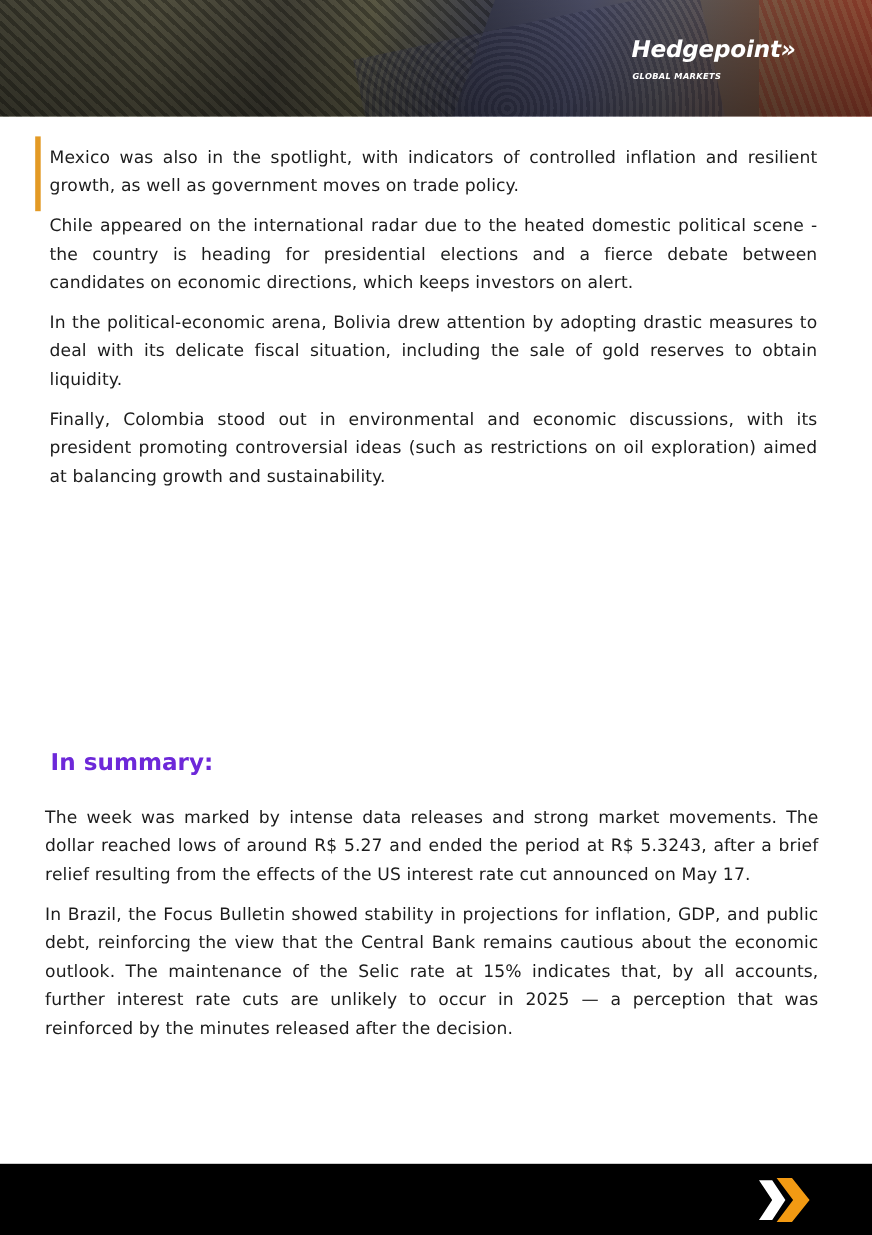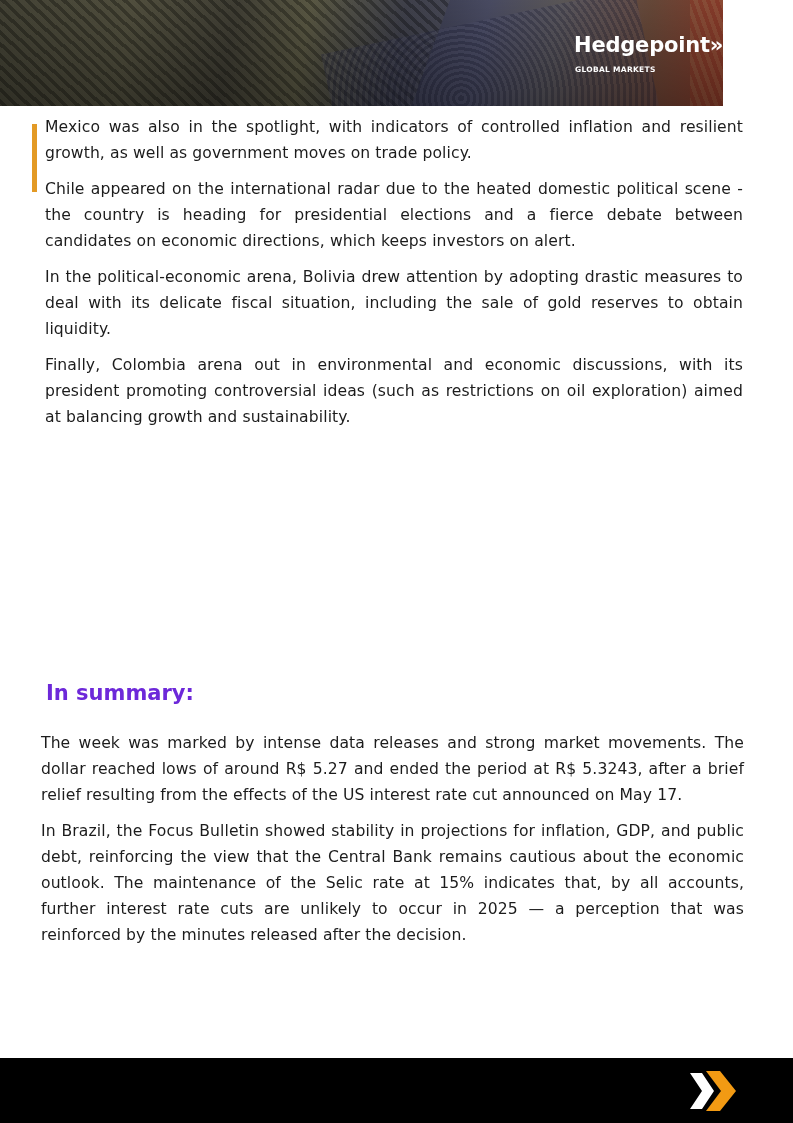--- a/index.html
+++ b/index.html
@@ -3,23 +3,24 @@
   <meta charset="utf-8">
   <style>
     html, body { margin: 0; padding: 0; }
     body {
       width: 793px; height: 1123px; position: relative; overflow: hidden;
       background: #ffffff;
       font-family: "DejaVu Sans", sans-serif;
       color: #1c1c1c;
     }
     .banner {
-      position: absolute; left: 0; top: 0; width: 723px; height: 106px;
+      position: absolute; left: 0; top: 0; width: 793px; height: 106px;
       overflow: hidden;
       background: linear-gradient(100deg, #3e3d31 0%, #4f4d3c 18%, #3a3830 32%, #5a5843 42%, #383a4c 55%, #4c4e66 66%, #5e5a5a 76%, #6a4a3a 88%, #8a3a2a 100%);
+      font-style: italic;
     }
     .banner .bill1 {
       position: absolute; left: -40px; top: -30px; width: 470px; height: 170px;
       background: repeating-linear-gradient(35deg, rgba(30,30,22,0.55) 0 3px, rgba(110,108,86,0.25) 3px 7px);
       transform: skewX(-20deg); opacity: 0.7;
     }
     .banner .bill2 {
       position: absolute; left: 330px; top: 20px; width: 320px; height: 120px;
       background: repeating-radial-gradient(circle at 40% 60%, rgba(40,42,70,0.5) 0 3px, rgba(90,92,130,0.25) 3px 6px);
       transform: rotate(-12deg); opacity: 0.75;
@@ -43,21 +44,21 @@
     }
     .logo .sub {
       font-family: "DejaVu Sans", sans-serif; font-weight: 700;
       font-size: 7.5px; letter-spacing: 0.3px; line-height: 10px; margin-top: 8px; margin-left: 1px;
     }
     .accent-bar {
       position: absolute; left: 32px; top: 124px; width: 5px; height: 68px;
       background: #e39a25;
     }
     .content {
-      position: absolute; left: 45px; top: 114px; width: 698px;
+      position: absolute; left: 45px; top: 130px; width: 698px;
       font-size: 15.6px; line-height: 26px; text-align: justify;
       letter-spacing: 0.1px;
     }
     .content p { margin: 0 0 10px 0; }
     .summary-title {
       position: absolute; left: 46px; top: 678px;
       font-family: "DejaVu Sans", sans-serif; font-weight: 700;
       font-size: 21px; line-height: 30px; color: #6d28d9;
     }
     .summary {
@@ -89,21 +90,21 @@
     <div class="sub">GLOBAL MARKETS</div>
   </div>
 </div>
 
 <div class="accent-bar"></div>
 
 <div class="content">
   <p>Mexico was also in the spotlight, with indicators of controlled inflation and resilient growth, as well as government moves on trade policy.</p>
   <p>Chile appeared on the international radar due to the heated domestic political scene - the country is heading for presidential elections and a fierce debate between candidates on economic directions, which keeps investors on alert.</p>
   <p>In the political-economic arena, Bolivia drew attention by adopting drastic measures to deal with its delicate fiscal situation, including the sale of gold reserves to obtain liquidity.</p>
-  <p>Finally, Colombia arena out in environmental and economic discussions, with its president promoting controversial ideas (such as restrictions on oil exploration) aimed at balancing growth and sustainability.</p>
+  <p>Finally, Colombia stood out in environmental and economic discussions, with its president promoting controversial ideas (such as restrictions on oil exploration) aimed at balancing growth and sustainability.</p>
 </div>
 
 <div class="summary-title">In summary:</div>
 
 <div class="summary">
   <p>The week was marked by intense data releases and strong market movements. The dollar reached lows of around R$ 5.27 and ended the period at R$ 5.3243, after a brief relief resulting from the effects of the US interest rate cut announced on May 17.</p>
   <p>In Brazil, the Focus Bulletin showed stability in projections for inflation, GDP, and public debt, reinforcing the view that the Central Bank remains cautious about the economic outlook. The maintenance of the Selic rate at 15% indicates that, by all accounts, further interest rate cuts are unlikely to occur in 2025 — a perception that was reinforced by the minutes released after the decision.</p>
 </div>
 
 <div class="footer"></div>

